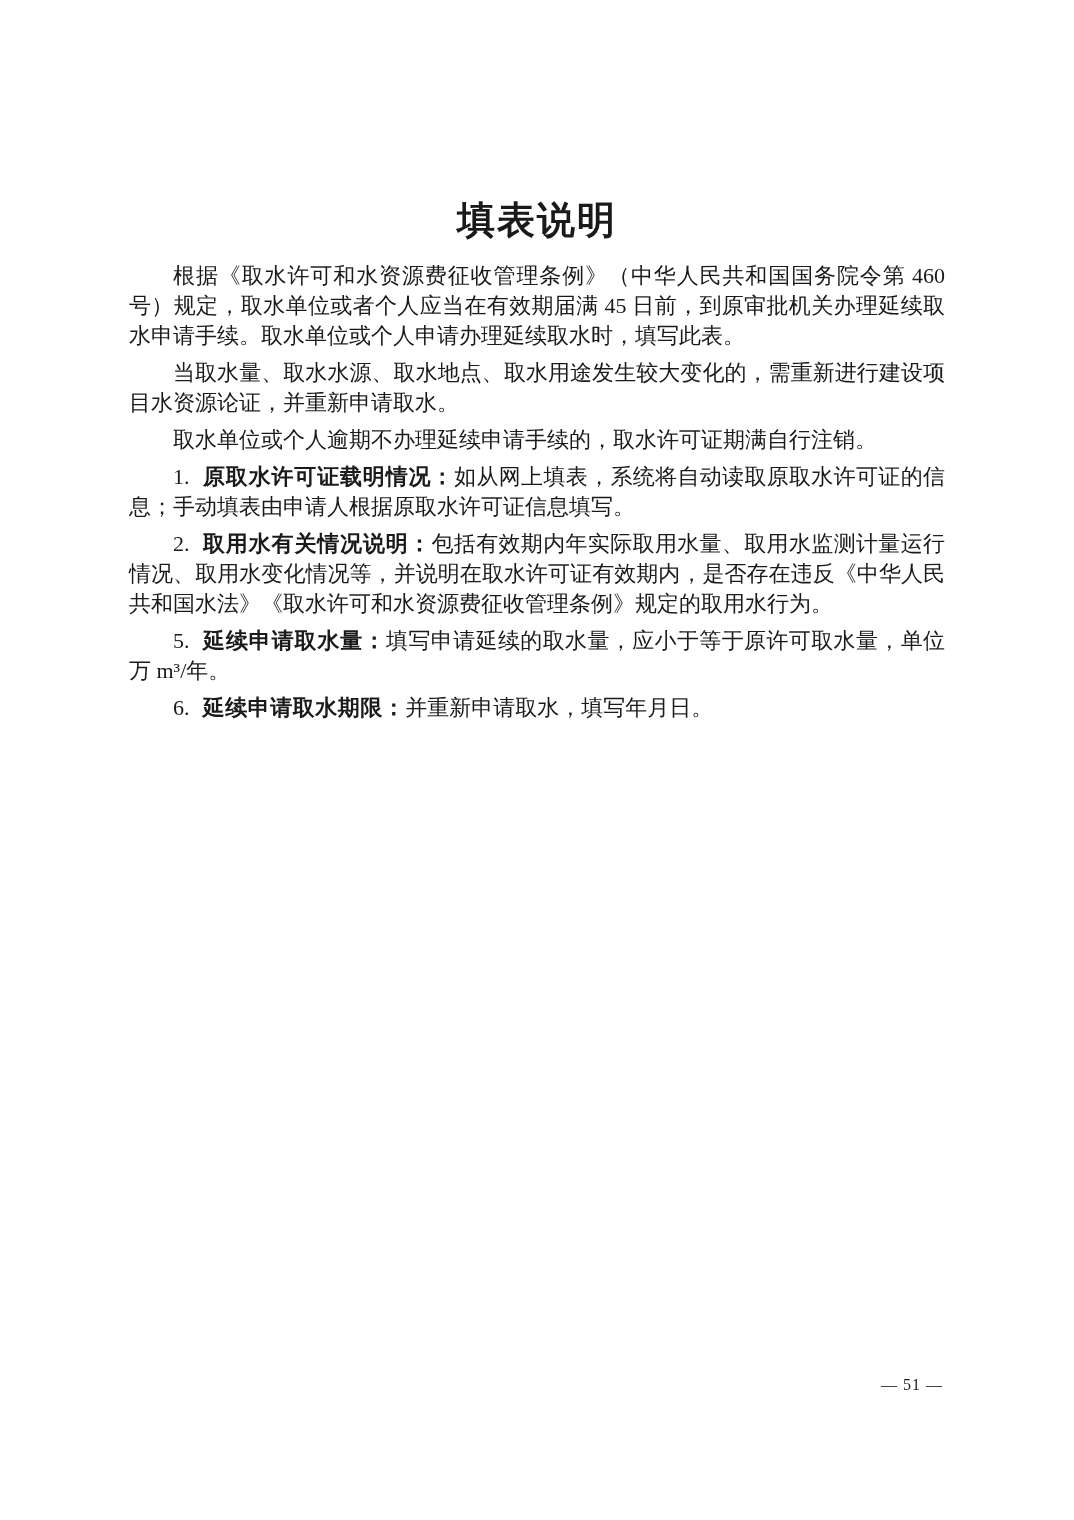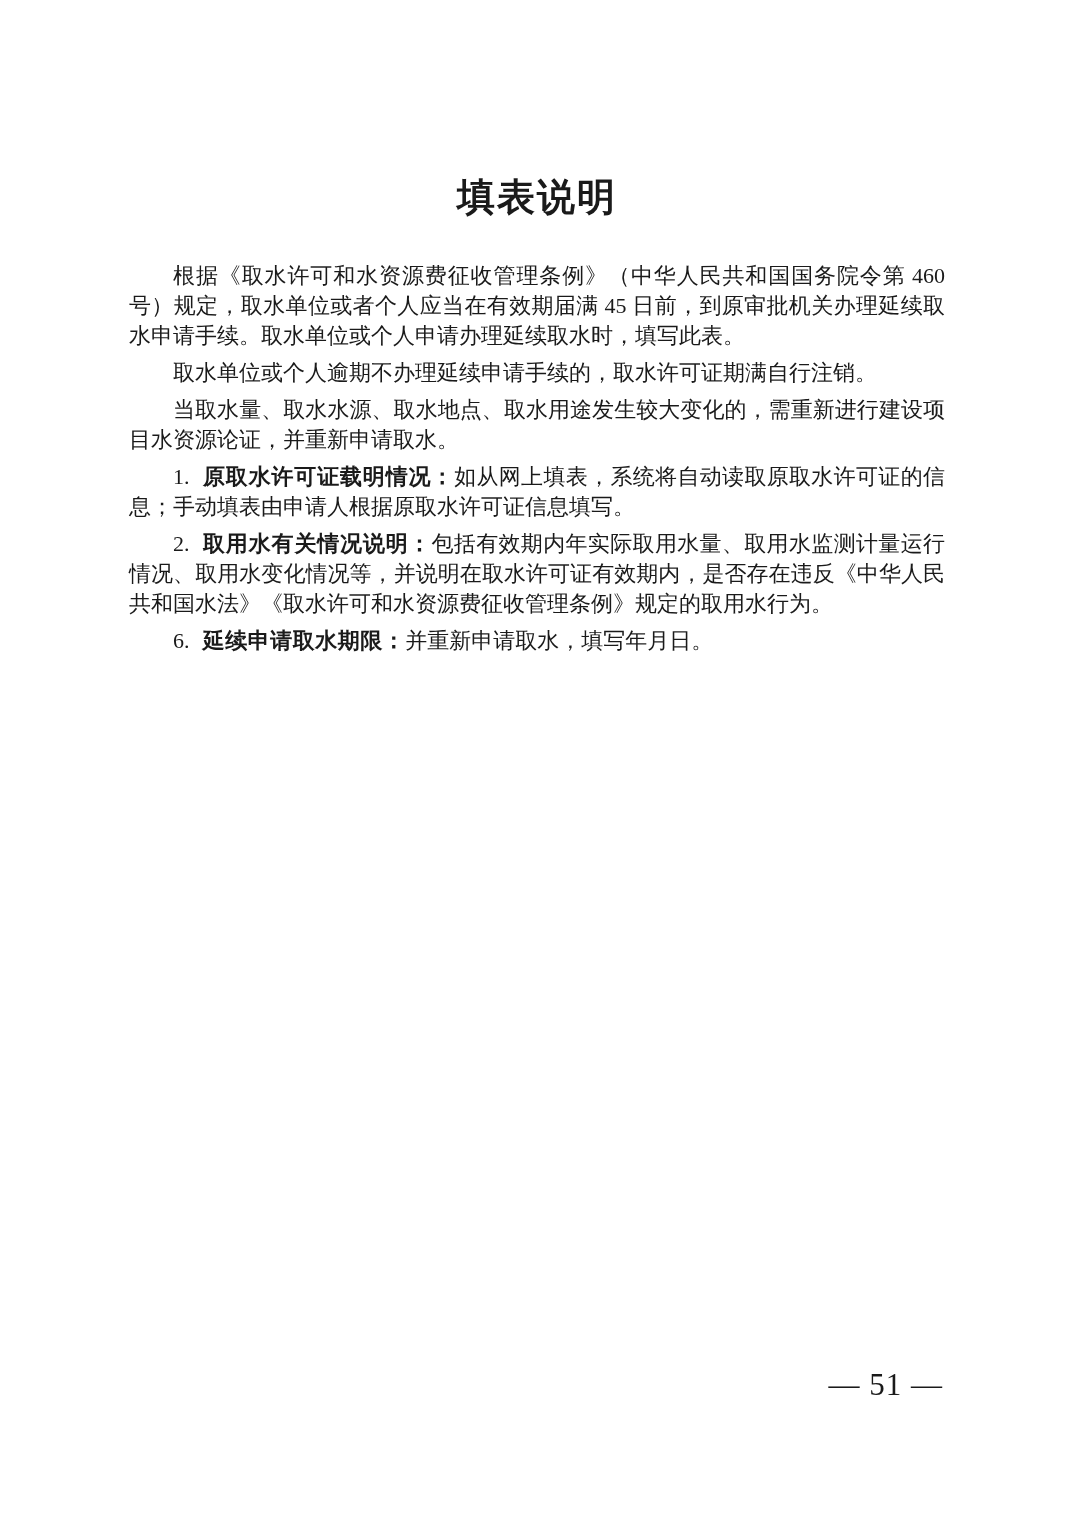--- a/index.html
+++ b/index.html
@@ -11,21 +11,21 @@
     position: relative;
     width: 1074px;
     height: 1520px;
     background: #ffffff;
     color: #1a1a1a;
     font-family: "Liberation Serif", "DejaVu Serif", serif;
     overflow: hidden;
   }
   .doc-title {
     position: absolute;
-    top: 171px;
+    top: 194px;
     left: 0;
     width: 100%;
     text-align: center;
     font-family: "Liberation Sans", "DejaVu Sans", sans-serif;
     font-weight: bold;
     font-size: 38px;
     line-height: 52px;
     letter-spacing: 2px;
     margin: 0;
   }
@@ -52,47 +52,48 @@
   }
   .item .label {
     font-family: "Liberation Sans", "DejaVu Sans", sans-serif;
     font-weight: bold;
     letter-spacing: 0.5px;
   }
   .page-number {
     position: absolute;
     top: 1370px;
     right: 131px;
-    font-size: 31px;
+    font-size: 16px;
     line-height: 30px;
     letter-spacing: 1px;
     white-space: nowrap;
   }
 </style>
 </head>
 <body>
 
 <div class="page">
 
   <h1 class="doc-title">填表说明</h1>
 
   <div class="content">
 
     <p>根据《取水许可和水资源费征收管理条例》（中华人民共和国国务院令第 460 号）规定，取水单位或者个人应当在有效期届满 45 日前，到原审批机关办理延续取水申请手续。取水单位或个人申请办理延续取水时，填写此表。</p>
 
+    <p>当取水量、取水水源、取水地点、取水用途发生较大变化的，需重新进行建设项目水资源论证，并重新申请取水。</p>
+
     <p>取水单位或个人逾期不办理延续申请手续的，取水许可证期满自行注销。</p>
-
-    <p>当取水量、取水水源、取水地点、取水用途发生较大变化的，需重新进行建设项目水资源论证，并重新申请取水。</p>
 
     <p class="item"><span class="num">1.</span><span class="label">原取水许可证载明情况：</span><span>如从网上填表，系统将自动读取原取水许可证的信息；手动填表由申请人根据原取水许可证信息填写。</span></p>
 
     <p class="item"><span class="num">2.</span><span class="label">取用水有关情况说明：</span><span>包括有效期内年实际取用水量、取用水监测计量运行情况、取用水变化情况等，并说明在取水许可证有效期内，是否存在违反《中华人民共和国水法》《取水许可和水资源费征收管理条例》规定的取用水行为。</span></p>
 
 
 
+    <p class="item"><span class="num">5.</span><span class="label">延续申请取水量：</span><span>填写申请延续的取水量，应小于等于原许可取水量，单位万 m³/年。</span></p>
 
     <p class="item"><span class="num">6.</span><span class="label">延续申请取水期限：</span><span>并重新申请取水，填写年月日。</span></p>
 
   </div>
 
   <div class="page-number">— 51 —</div>
 
 </div>
 
 </body></html>

